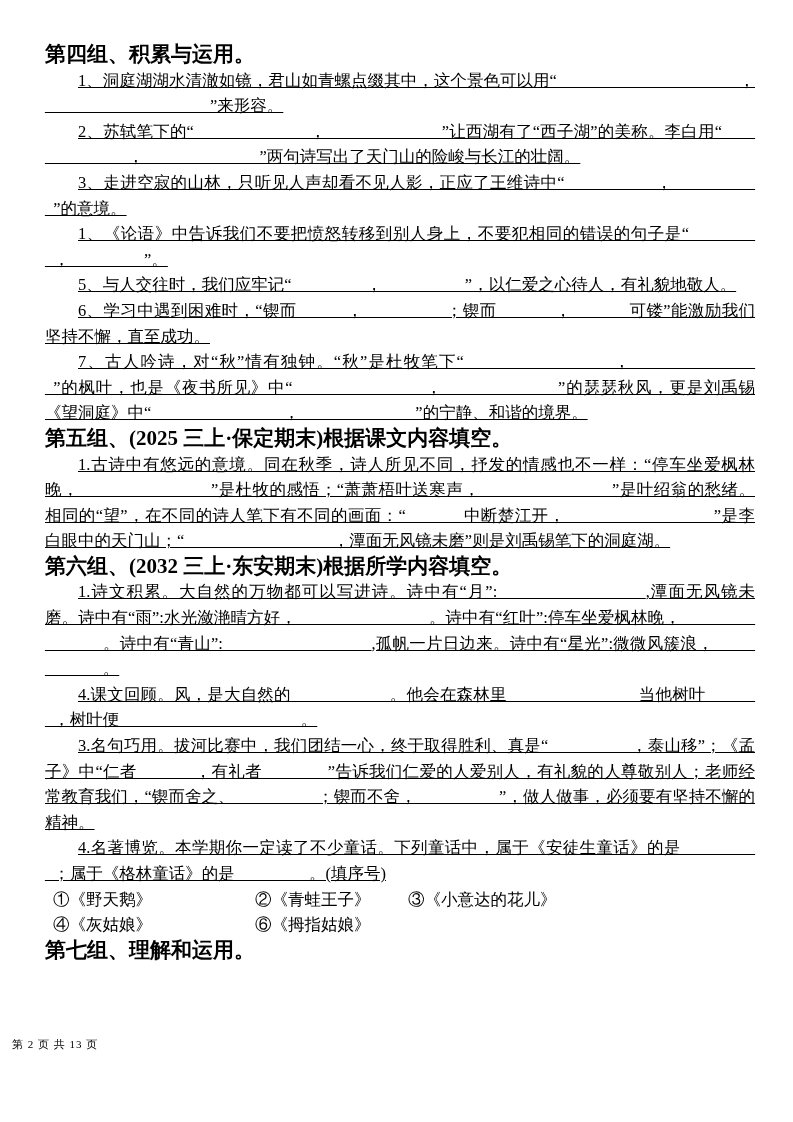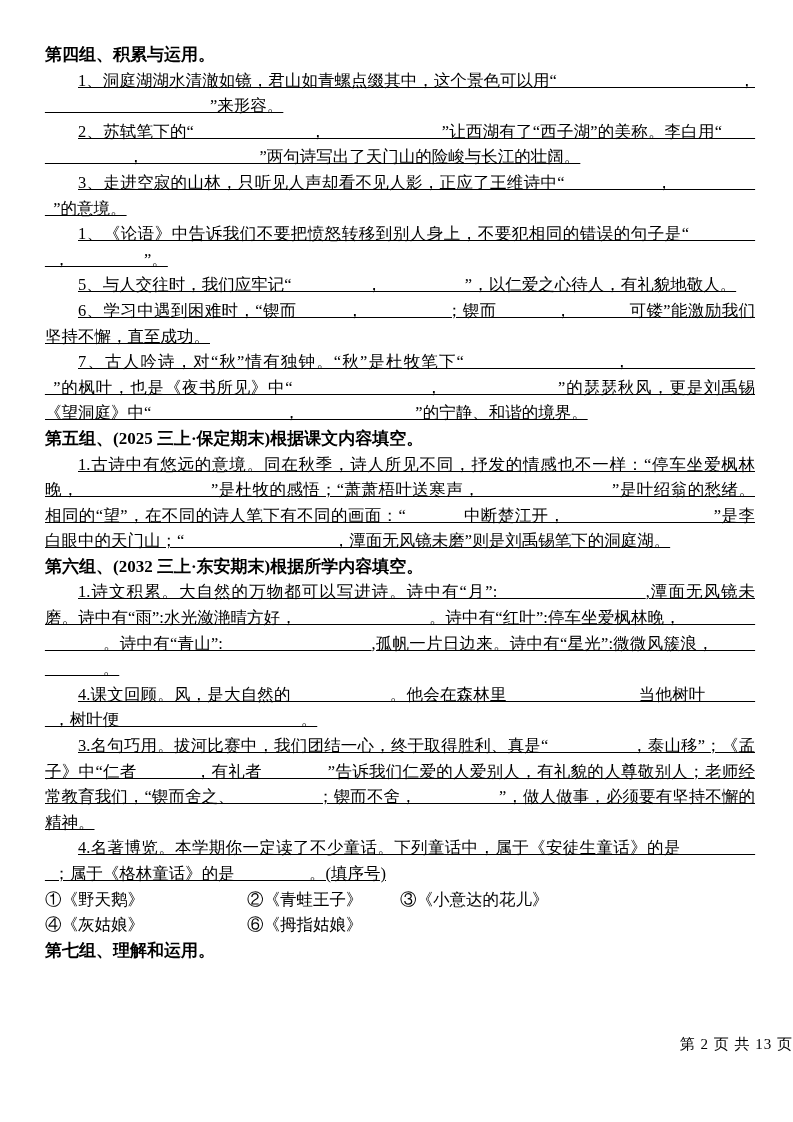--- a/index.html
+++ b/index.html
@@ -21,47 +21,49 @@
     left: 45px;
     top: 42px;
     width: 710px;
     font-size: 16.5px;
     line-height: 25.6px;
     text-align: justify;
     word-break: break-all;
   }
   .sec-heading {
     margin: 0;
-    font-size: 17px;
+    font-size: 21px;
     font-weight: bold;
     line-height: 25.6px;
     text-align: left;
   }
   .q {
     margin: 0;
     text-indent: 2em;
     text-decoration: underline;
   }
   .choices-row {
     display: flex;
     line-height: 25.6px;
+    margin-left: 8px;
   }
   .choice { display: block; }
   .choices-row .choice:nth-child(1) { width: 202px; }
   .choices-row .choice:nth-child(2) { width: 153px; }
   .choices-row .choice:nth-child(3) { flex: 1; }
   .footer {
     position: absolute;
     left: 0;
     right: 0;
     top: 1034px;
-    text-align: right;
-    font-size: 15px;
+    text-align: left;
+    font-size: 11px;
     line-height: 20px;
     letter-spacing: 1px;
+    padding-left: 12px;
   }
 </style>
 </head>
 <body>
 
 <div class="page">
   <div class="content">
 
     <h2 class="sec-heading">第四组、积累与运用。</h2>
     <p class="q">1、洞庭湖湖水清澈如镜，君山如青螺点缀其中，这个景色可以用“______________________，____________________”来形容。</p>

